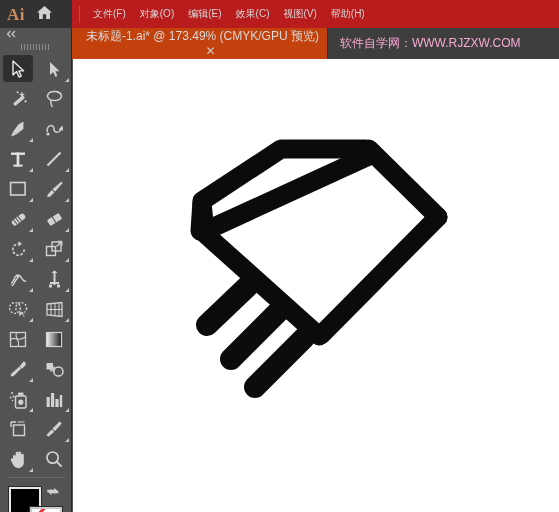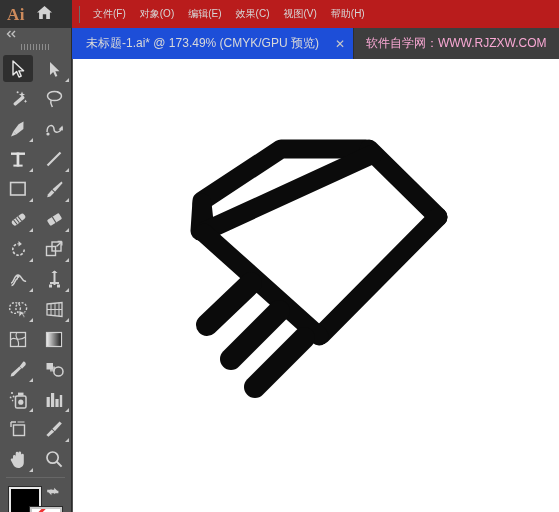--- a/index.html
+++ b/index.html
@@ -36,24 +36,25 @@
     white-space: nowrap; cursor: default;
   }
 
   
   .tabbar {
     position: absolute; left: 72px; top: 28px; width: 487px; height: 31px;
     background: #3e3e3e;
     display: flex; align-items: stretch;
   }
   .doc-tab {
-    height: 31px; background: #1d4ed8;
+    height: 31px; background: #c2410c;
     display: flex; align-items: center;
     padding: 0 8px 0 14px;
     border-right: 1px solid #2e2e2e;
+    flex-direction: column;
   }
   .doc-tab-label {
     color: #d9d9d9; font-size: 12px; white-space: nowrap;
   }
   .tab-close {
     color: #c9c9c9; font-size: 12px; margin-left: 16px; font-weight: bold;
     cursor: pointer; line-height: 1;
   }
   .watermark {
     color: #f9a8d4; font-size: 12px; padding-left: 12px;

